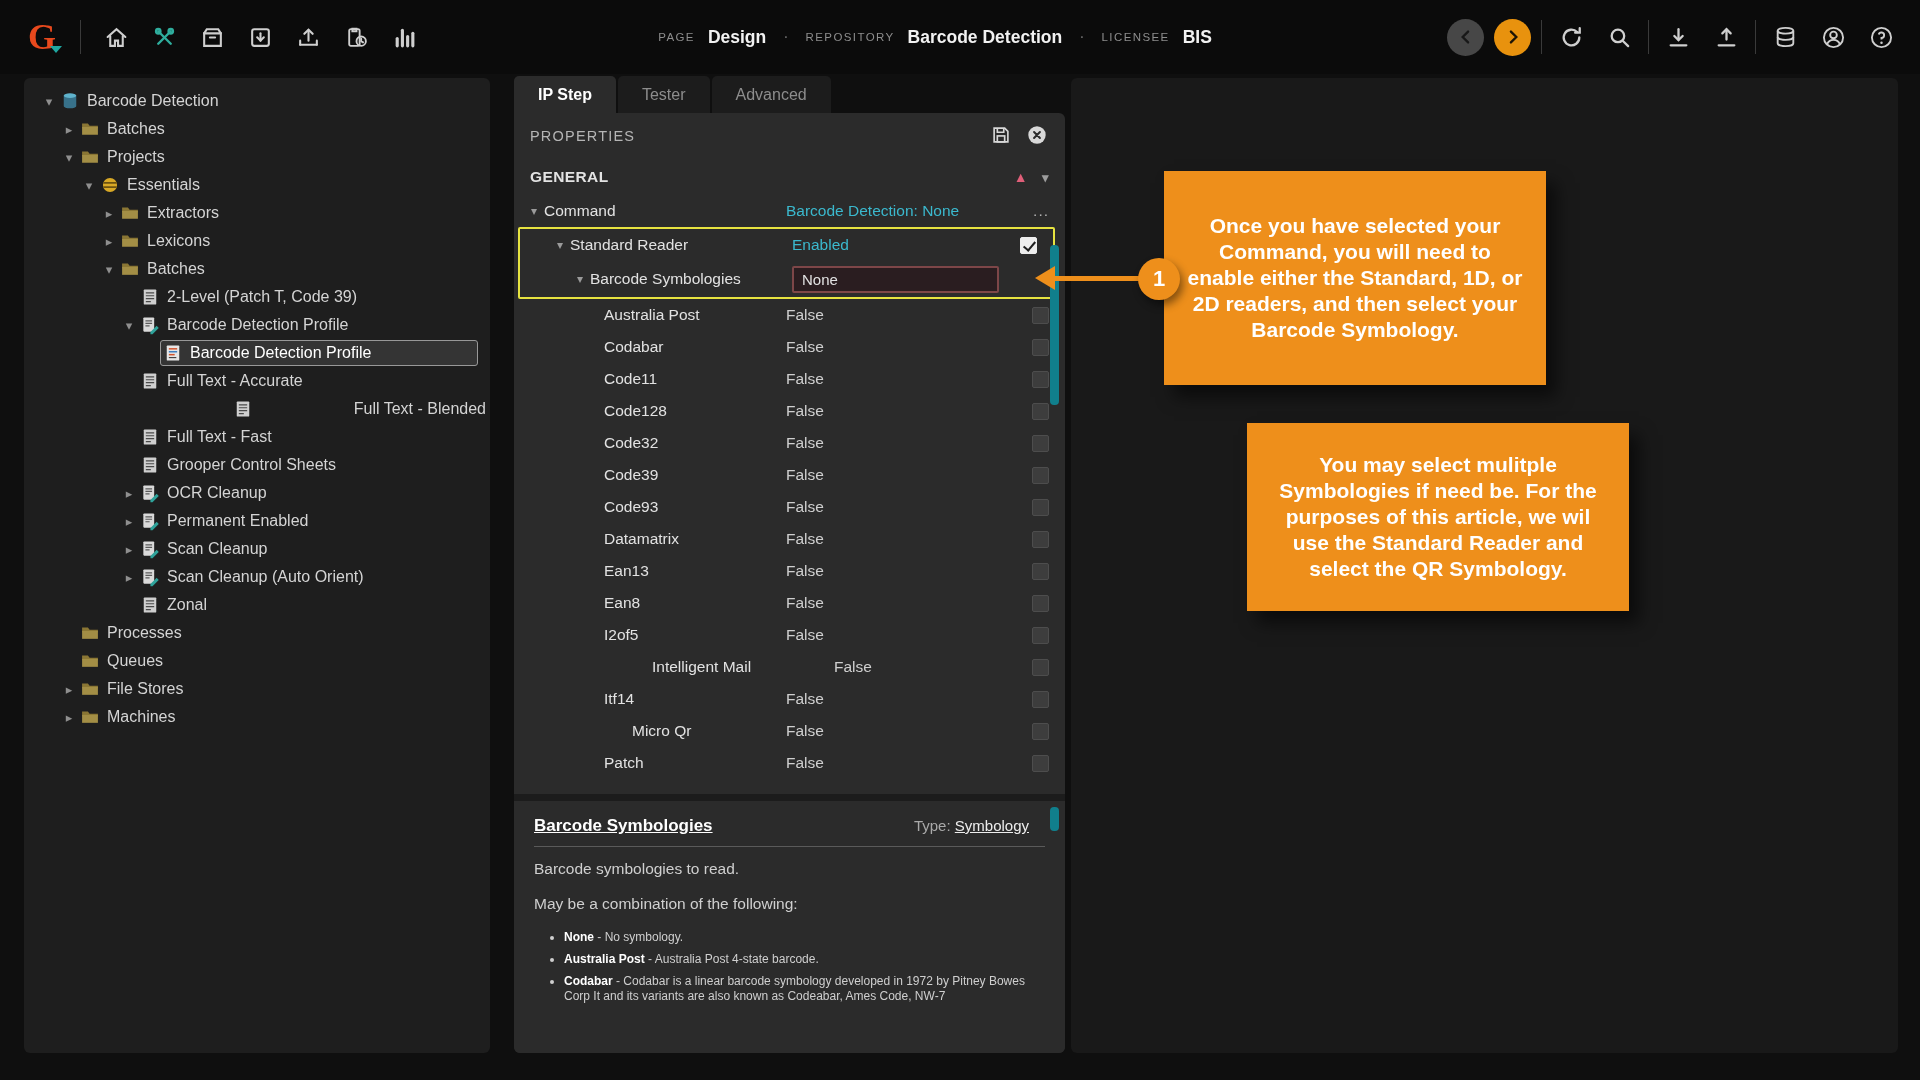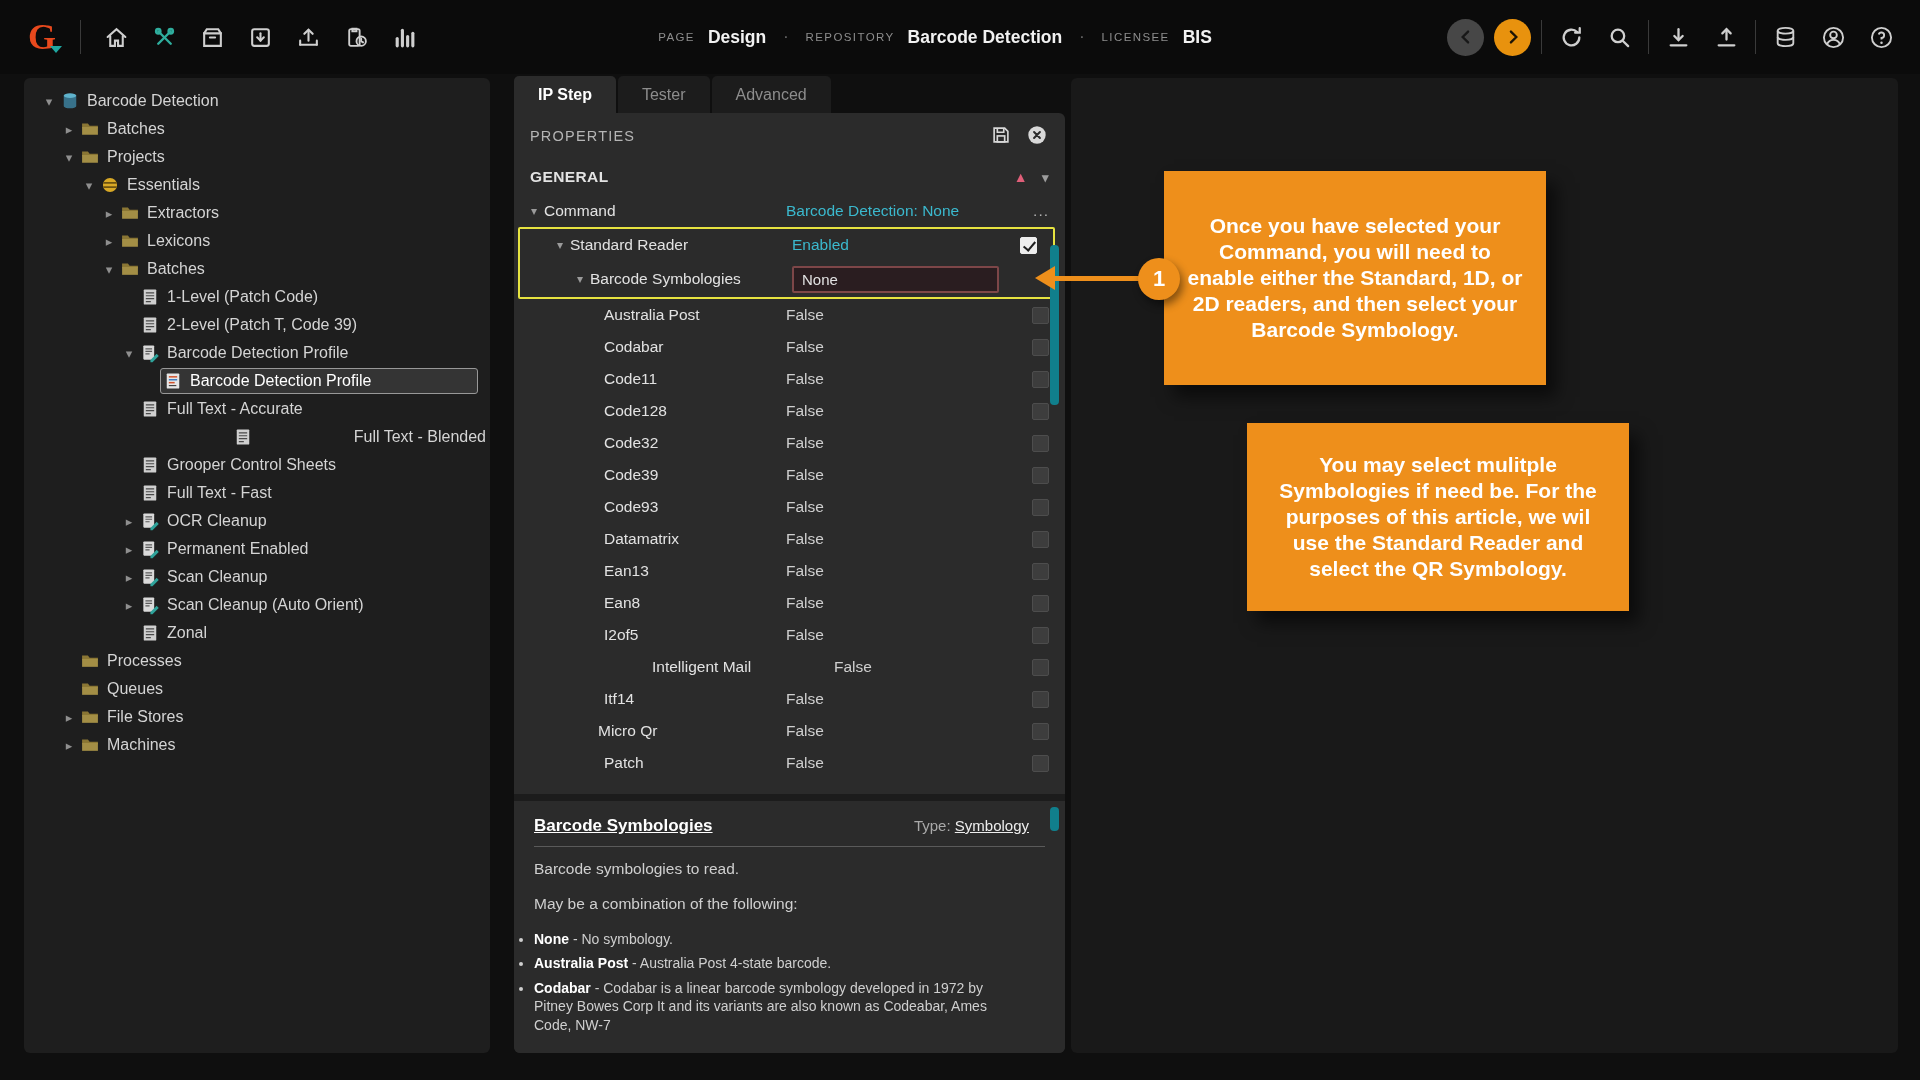--- a/index.html
+++ b/index.html
@@ -67,21 +67,21 @@
   .hl-box{border:2px solid var(--highlight-yellow,#e6e340);margin:0 10px 0 4px;border-radius:2px}
   .vscroll{position:absolute;right:6px;top:50px;width:9px;height:160px;border-radius:4px;background:var(--scrollbar-teal,#107f8c);cursor:pointer}
   .divider{height:7px;background:#1c1c1c;flex:0 0 auto}
   .help{height:252px;flex:0 0 auto;background:#2b2b2b;padding:15px 20px 0 20px;position:relative;overflow:hidden}
   .help-titlerow{display:flex;align-items:baseline}
   .help-title{font-size:17px;font-weight:bold;color:#fff;text-decoration:underline}
   .help-type{margin-left:auto;font-size:15px;color:#a9a9a9;padding-right:16px}
   .help-type b{color:#ededed;font-weight:normal;text-decoration:underline}
   .help-rule{height:1px;background:#5a5a5a;margin:10px 0 13px}
   .help p{font-size:15.5px;color:#cfcfcf;margin-bottom:17px}
-  .help ul{list-style:disc;color:#cfcfcf;font-size:14px}
+  .help ul{list-style:disc;margin-left:30px;color:#cfcfcf;font-size:12px}
   .help li{margin-bottom:6px;line-height:1.32;max-width:480px}
   .help li b{color:#fff}
   .help-scroll{position:absolute;right:6px;top:6px;width:9px;height:24px;border-radius:4px;background:var(--scrollbar-teal,#107f8c);cursor:pointer}
 
   
   #right-panel{position:absolute;left:1071px;top:78px;width:827px;height:975px;background:#191919;border-radius:6px}
   .callout{position:absolute;background:var(--accent-orange,#ee8f1b);color:#fff;font-weight:bold;font-size:21px;line-height:1.24;text-align:center;display:flex;align-items:center;justify-content:center;padding:24px 20px;box-shadow:10px 12px 16px rgba(0,0,0,.55);z-index:3}
   #callout1{left:1164px;top:171px;width:382px;min-height:214px}
   #callout2{left:1247px;top:423px;width:382px;min-height:188px}
   #badge{position:absolute;left:1138px;top:258px;width:42px;height:42px;border-radius:50%;background:var(--accent-orange,#ee8f1b);color:#fff;font-weight:bold;font-size:22px;display:flex;align-items:center;justify-content:center;z-index:4;box-shadow:3px 5px 9px rgba(0,0,0,.45)}
@@ -331,30 +331,20 @@
       <span class="tlabel">Batches</span>
     </div>
     <div class="tree-row" style="padding-left: 90px;">
       <span class="expander"></span>
       <span class="icon ticon">
         <svg viewBox="0 0 24 24">
           <rect x="4.5" y="3" width="15" height="18" rx="1" fill="#cfcfcf"></rect>
           <path d="M7 7h10M7 10.5h10M7 14h10M7 17.5h6" stroke="#4a4a4a" stroke-width="1.4"></path>
         </svg>
       </span>
-      <span class="tlabel">1-Level (Patch Code)</span>
-    </div>
-    <div class="tree-row" style="padding-left: 90px;">
-      <span class="expander"></span>
-      <span class="icon ticon">
-        <svg viewBox="0 0 24 24">
-          <rect x="4.5" y="3" width="15" height="18" rx="1" fill="#cfcfcf"></rect>
-          <path d="M7 7h10M7 10.5h10M7 14h10M7 17.5h6" stroke="#4a4a4a" stroke-width="1.4"></path>
-        </svg>
-      </span>
       <span class="tlabel">2-Level (Patch T, Code 39)</span>
     </div>
     <div class="tree-row" style="padding-left: 90px;">
       <span class="expander">▾</span>
       <span class="icon ticon">
         <svg viewBox="0 0 24 24">
           <rect x="4" y="3" width="13" height="17" rx="1" fill="#d9d9d9"></rect>
           <path d="M6.5 7h8M6.5 10h8M6.5 13h5" stroke="#5a5a5a" stroke-width="1.3"></path>
           <path d="m12.5 20.5 7.5-7.5 2.5 2.5-7.5 7.5h-2.5z" fill="#2fa39b"></path>
         </svg>
@@ -397,31 +387,31 @@
       <span class="tlabel">Full Text - Blended</span>
     </div>
     <div class="tree-row" style="padding-left: 90px;">
       <span class="expander"></span>
       <span class="icon ticon">
         <svg viewBox="0 0 24 24">
           <rect x="4.5" y="3" width="15" height="18" rx="1" fill="#cfcfcf"></rect>
           <path d="M7 7h10M7 10.5h10M7 14h10M7 17.5h6" stroke="#4a4a4a" stroke-width="1.4"></path>
         </svg>
       </span>
-      <span class="tlabel">Grooper Control Sheets</span>
+      <span class="tlabel">Full Text - Fast</span>
     </div>
     <div class="tree-row" style="padding-left: 90px;">
       <span class="expander"></span>
       <span class="icon ticon">
         <svg viewBox="0 0 24 24">
           <rect x="4.5" y="3" width="15" height="18" rx="1" fill="#cfcfcf"></rect>
           <path d="M7 7h10M7 10.5h10M7 14h10M7 17.5h6" stroke="#4a4a4a" stroke-width="1.4"></path>
         </svg>
       </span>
-      <span class="tlabel">Full Text - Fast</span>
+      <span class="tlabel">Grooper Control Sheets</span>
     </div>
     <div class="tree-row" style="padding-left: 90px;">
       <span class="expander">▸</span>
       <span class="icon ticon">
         <svg viewBox="0 0 24 24">
           <rect x="4" y="3" width="13" height="17" rx="1" fill="#d9d9d9"></rect>
           <path d="M6.5 7h8M6.5 10h8M6.5 13h5" stroke="#5a5a5a" stroke-width="1.3"></path>
           <path d="m12.5 20.5 7.5-7.5 2.5 2.5-7.5 7.5h-2.5z" fill="#2fa39b"></path>
         </svg>
       </span>
@@ -732,21 +722,21 @@
             <span class="pname">Itf14</span>
           </div>
           <div class="pvalue">
             <span class="plain">False</span>
           </div>
           <div class="ptrail">
             <span class="cb"></span>
           </div>
         </div>
         <div class="prow">
-          <div class="pname-cell" style="padding-left: 64px;">
+          <div class="pname-cell" style="padding-left: 98px;">
             <span class="pexp"></span>
             <span class="pname">Micro Qr</span>
           </div>
           <div class="pvalue">
             <span class="plain">False</span>
           </div>
           <div class="ptrail">
             <span class="cb"></span>
           </div>
         </div>

